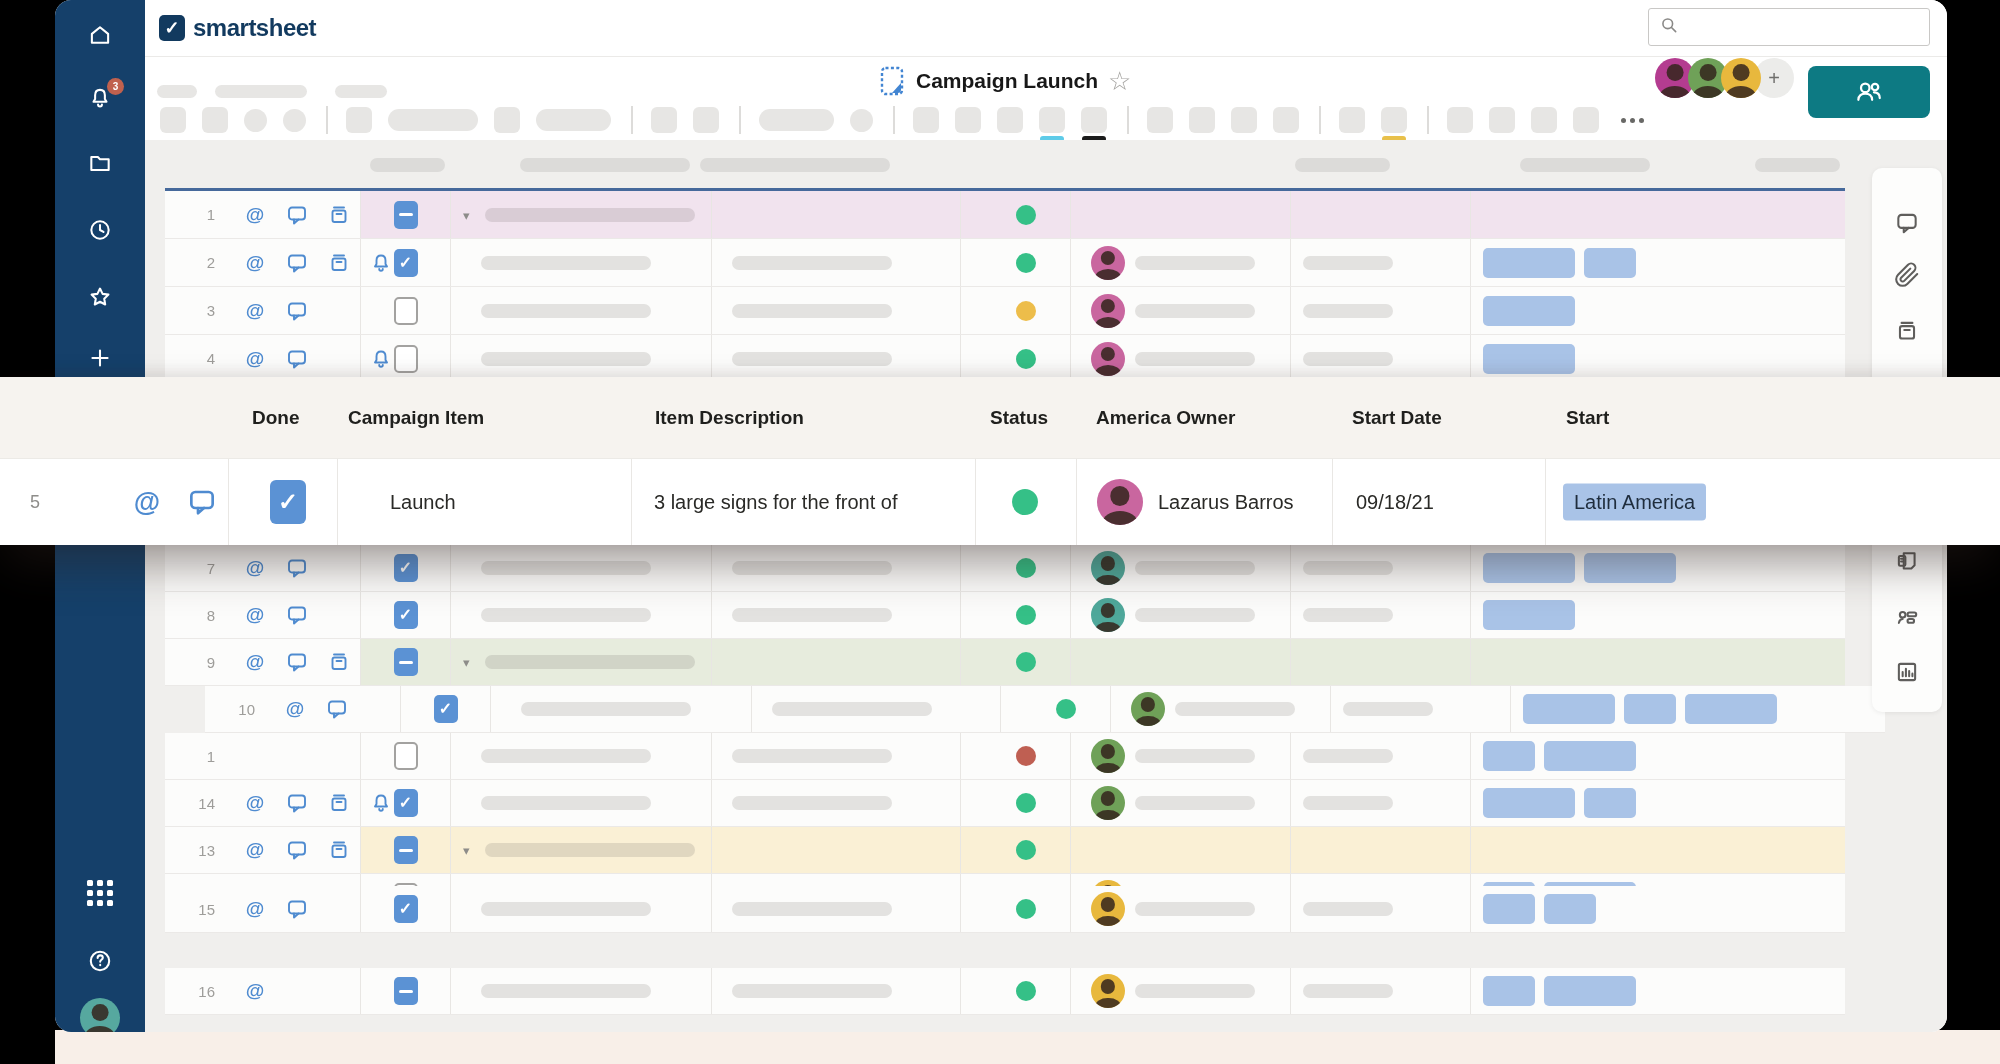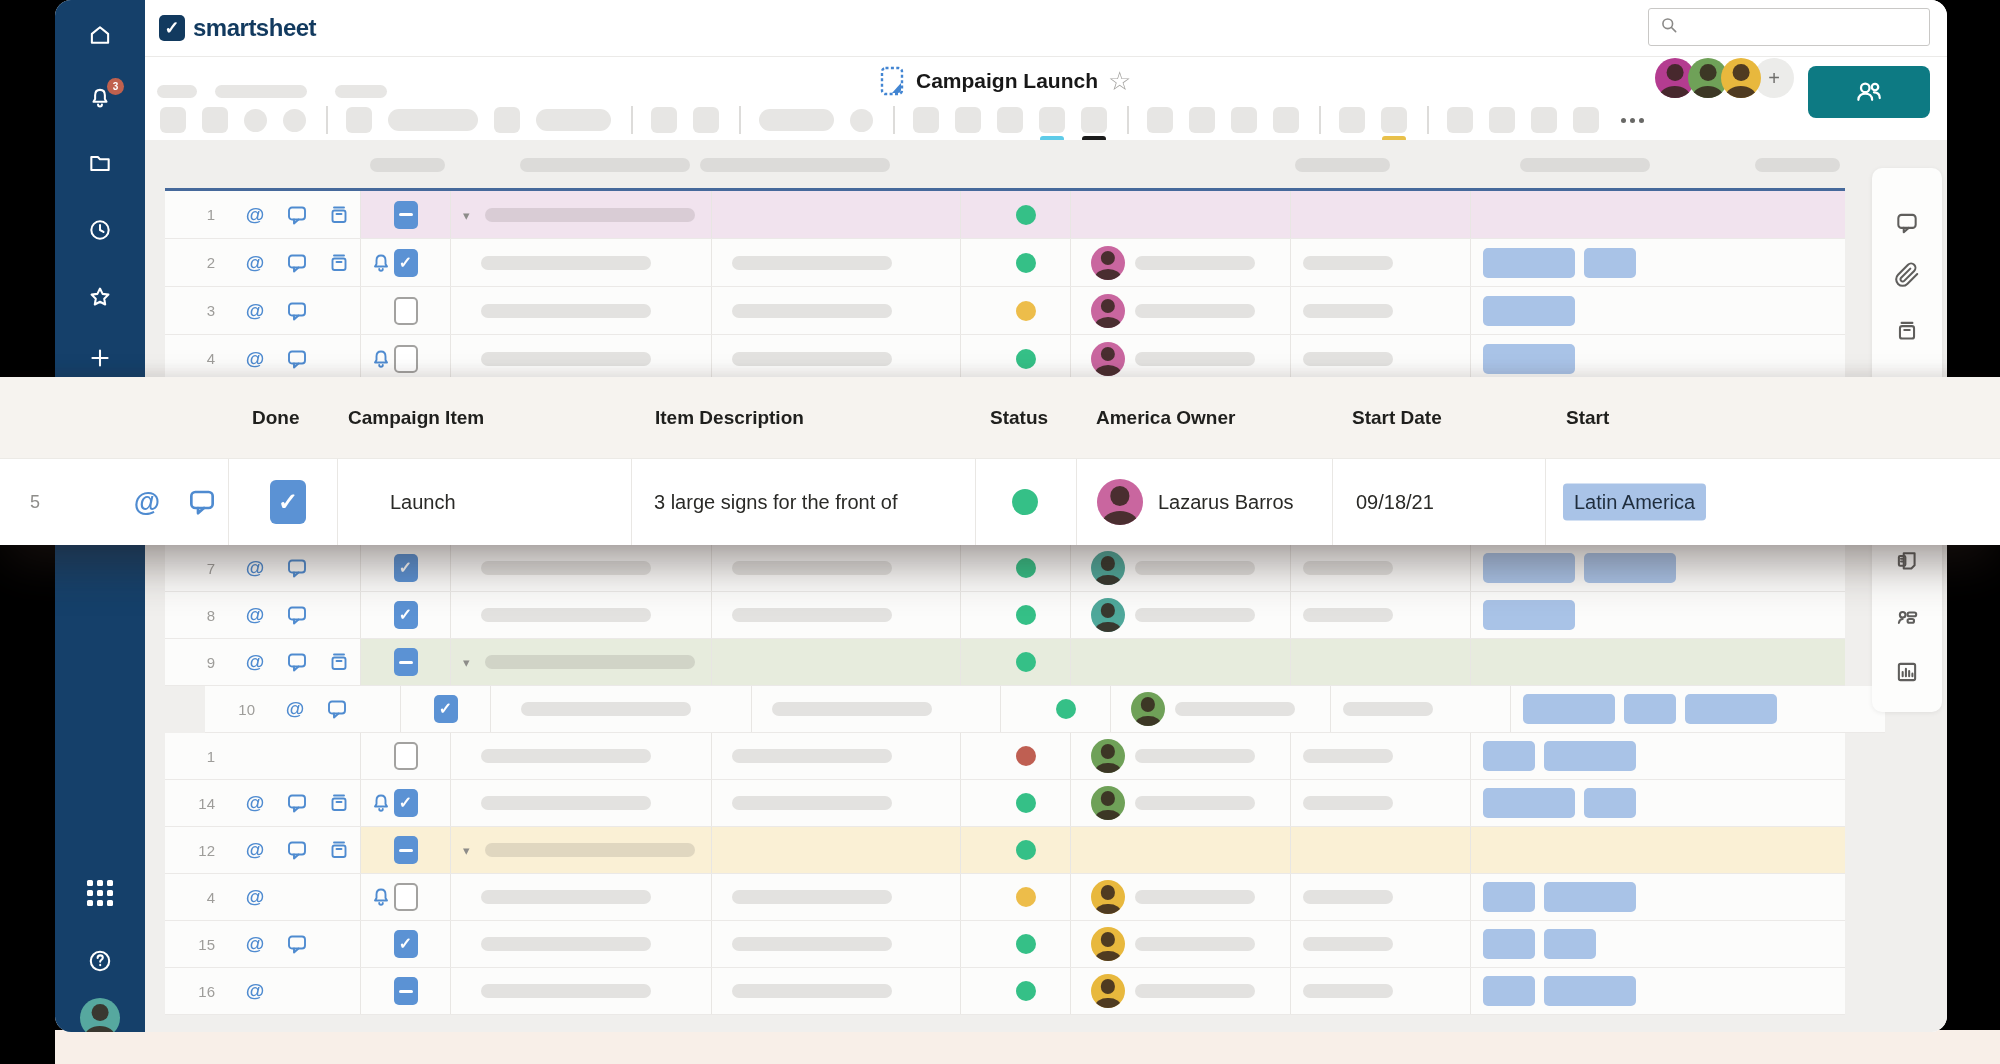--- a/index.html
+++ b/index.html
@@ -642,21 +642,21 @@
               </div>
               <div class="cell cell-region">
                 <div class="pills">
                   <div class="pill lg"></div>
                   <div class="pill sm"></div>
                 </div>
               </div>
             </div>
             <div class="row" style="top: 639px; height: 47px;">
               <div class="tint tint-yellow"></div>
-              <div class="c-num">12</div>
+              <div class="c-num">13</div>
               <div class="row-icon at" style="left: 78px;">@</div>
               <div class="row-icon" style="left: 120px;">
                 <svg viewBox="0 0 24 24" fill="none" stroke="currentColor" stroke-width="1.9" stroke-linecap="round" stroke-linejoin="round">
                   <rect x="4" y="4.5" width="16" height="12" rx="3"></rect>
                   <path d="M9 16.5 L9 20.5 L13.5 16.5"></path>
                 </svg>
               </div>
               <div class="row-icon" style="left: 162px;">
                 <svg viewBox="0 0 24 24" fill="none" stroke="currentColor" stroke-width="1.9" stroke-linecap="round" stroke-linejoin="round">
                   <path d="M7 4.5 H17"></path>
@@ -707,21 +707,21 @@
               <div class="cell cell-date">
                 <div class="bar"></div>
               </div>
               <div class="cell cell-region">
                 <div class="pills">
                   <div class="pill sm"></div>
                   <div class="pill lg"></div>
                 </div>
               </div>
             </div>
-            <div class="row" style="top: 733px; height: 47px;">
+            <div class="row" style="top: 698px; height: 47px;">
               <div class="c-num">15</div>
               <div class="row-icon at" style="left: 78px;">@</div>
               <div class="row-icon" style="left: 120px;">
                 <svg viewBox="0 0 24 24" fill="none" stroke="currentColor" stroke-width="1.9" stroke-linecap="round" stroke-linejoin="round">
                   <rect x="4" y="4.5" width="16" height="12" rx="3"></rect>
                   <path d="M9 16.5 L9 20.5 L13.5 16.5"></path>
                 </svg>
               </div>
               <div class="cell cell-done">
                 <div class="cb checked"></div>

